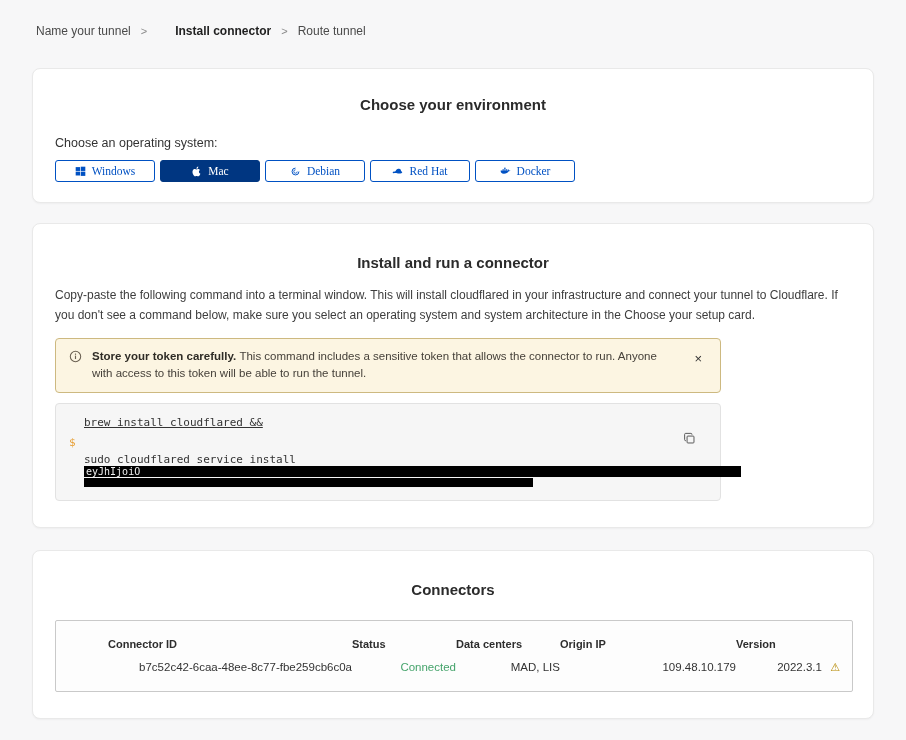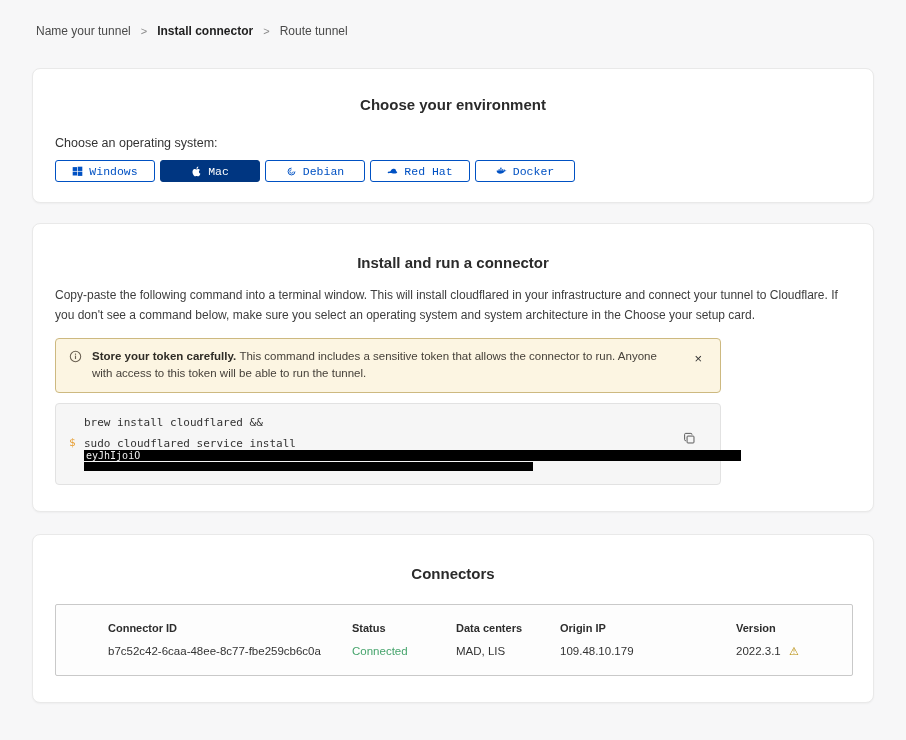--- a/index.html
+++ b/index.html
@@ -9,65 +9,65 @@
     background:#f7f7f8;
     font-family:"Liberation Sans", sans-serif;
     color:#313131;
     position:relative;
     overflow:hidden;
   }
 
   
   .breadcrumb { padding:24px 36px 0; font-size:12px; color:#4a4a4a; display:flex; gap:10px; align-items:center; }
   .breadcrumb .crumb { cursor:pointer; }
-  .breadcrumb .active { font-weight:bold; color:#1f1f1f; }
+  .breadcrumb .active { font-weight:bold; color:#1f1f1f;margin-left:18px; }
   .breadcrumb .sep { color:#8a8a8a; font-size:11px; }
 
   
   .card { background:#fff; border:1px solid #e9e9e9; border-radius:8px; margin:0 32px; box-shadow:0 1px 2px rgba(0,0,0,0.04); }
   .card-title { font-size:15px; font-weight:bold; margin:0; color:#2b2b2b;text-align:center; }
 
   .card-env { margin-top:30px; padding:27px 22px 20px; }
   .os-label { font-size:12.5px; margin:23px 0 10px; color:#333; }
   .os-row { display:flex; gap:5px; }
   .os-btn { width:100px; height:22px; display:flex; align-items:center; justify-content:center; gap:6px;
             border:1px solid #0051c3; background:#fff; color:#0051c3; font-size:11.5px; border-radius:3px;
-            cursor:pointer; font-family:Liberation Mono, monospace; padding:0; }
+            cursor:pointer; font-family:Liberation Serif, serif; padding:0; }
   .os-btn.selected { background:#003681; border-color:#003681; color:#fff; }
   .os-btn svg { width:11px; height:11px; display:block; flex:none; }
 
   .card-install { margin-top:20px; padding:30px 22px 26px; }
   .desc { font-size:12px; line-height:1.65; margin:15px 0 0; color:#3d3d3d; max-width:794px; }
 
   .warning-box { width:666px; margin-top:12px; background:#fcf5e2; border:1px solid #cdb980; border-radius:4px;
                  padding:9px 12px 9px 13px; display:flex; gap:10px; align-items:flex-start; }
   .warning-icon { color:#6b6152; flex:none; margin-top:2px; }
   .warning-icon svg { width:13px; height:13px; display:block; }
   .warning-text { font-size:11.5px; line-height:1.55; color:#46413a; flex:1; }
   .warning-title { font-weight:bold; color:#2f2c26; }
   .warning-close { flex:none; background:none; border:none; font-size:13px; line-height:13px; color:#333;
                    cursor:pointer; padding:0 2px; margin:4px 4px 0 6px; font-family:inherit; }
 
   .code-block { width:666px; margin-top:10px; background:#f6f6f6; border:1px solid #e2e2e2; border-radius:4px;
                 padding:12px 40px 13px 28px; font-family:"DejaVu Sans Mono", monospace; font-size:11px;
                 color:#333; position:relative; }
   .code-prompt { position:absolute; left:13px; top:32px; color:#e8a33d; }
-  .code-line1 { line-height:13px; margin-bottom:8px; }
+  .code-line1 { line-height:13px; margin-bottom:24px;text-decoration:underline; }
   .code-line2 { line-height:13px; }
   .token-bar1 { width:657px; height:11px; background:#000; color:#efefef; font-size:10px; line-height:11px;
                 padding-left:2px; overflow:hidden; white-space:nowrap; }
   .token-bar2 { width:449px; height:9px; background:#000; margin-top:1px; }
   .copy-btn { position:absolute; right:22px; top:26px; background:none; border:none; color:#555; cursor:pointer; padding:2px; }
   .copy-btn svg { width:13px; height:13px; display:block; }
 
   .card-connectors { margin-top:22px; padding:30px 22px 26px; }
   .conn-table { width:798px; border:1px solid #c9c9c9; background:#fdfdfd; margin-top:22px; border-radius:2px; }
   .t-header, .t-row { display:grid; grid-template-columns:244px 104px 104px 176px auto; padding-left:52px; padding-right:12px; }
   .t-header { padding-top:17px; padding-bottom:5px; font-weight:bold; font-size:11px; color:#2d2d2d; }
-  .t-row { padding-top:6px; padding-bottom:17px; font-size:11.5px; color:#333; }
+  .t-row { padding-top:6px; padding-bottom:17px; font-size:11.5px; color:#333;text-align:right; }
   .status-connected { color:#46a46c; }
   .version-warning { color:#b58900; font-size:11px; margin-left:5px; }
 </style>
 </head>
 <body>
 
 <nav class="breadcrumb">
   <span class="crumb">Name your tunnel</span>
   <span class="sep">&gt;</span>
   <span class="crumb active">Install connector</span>

